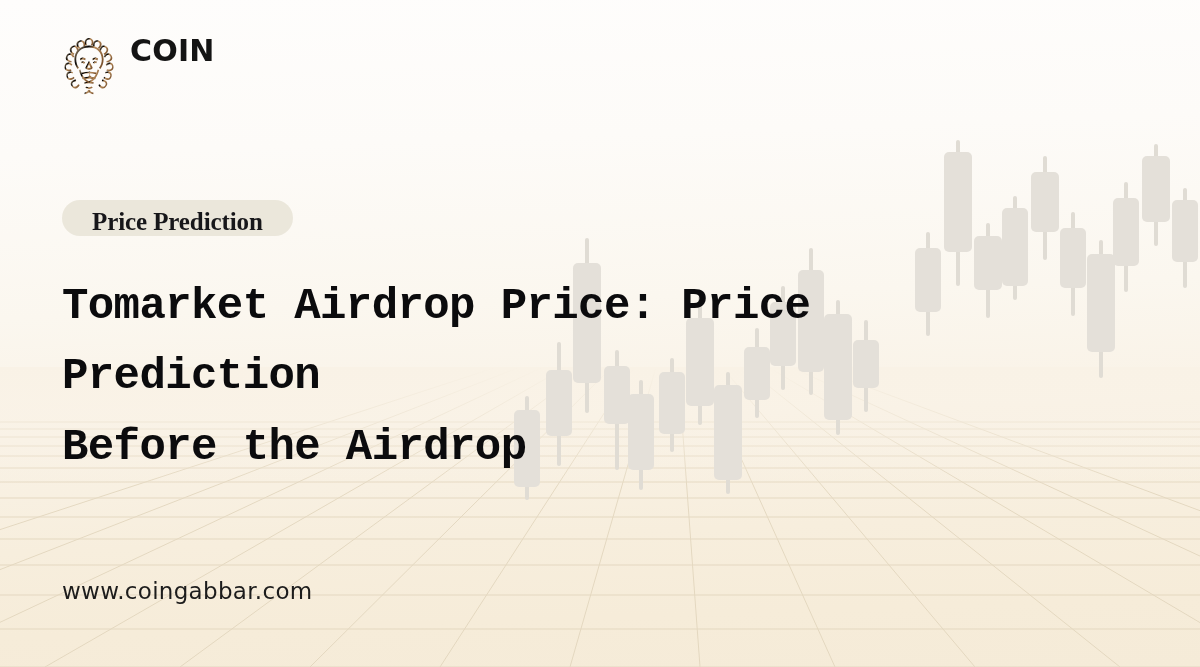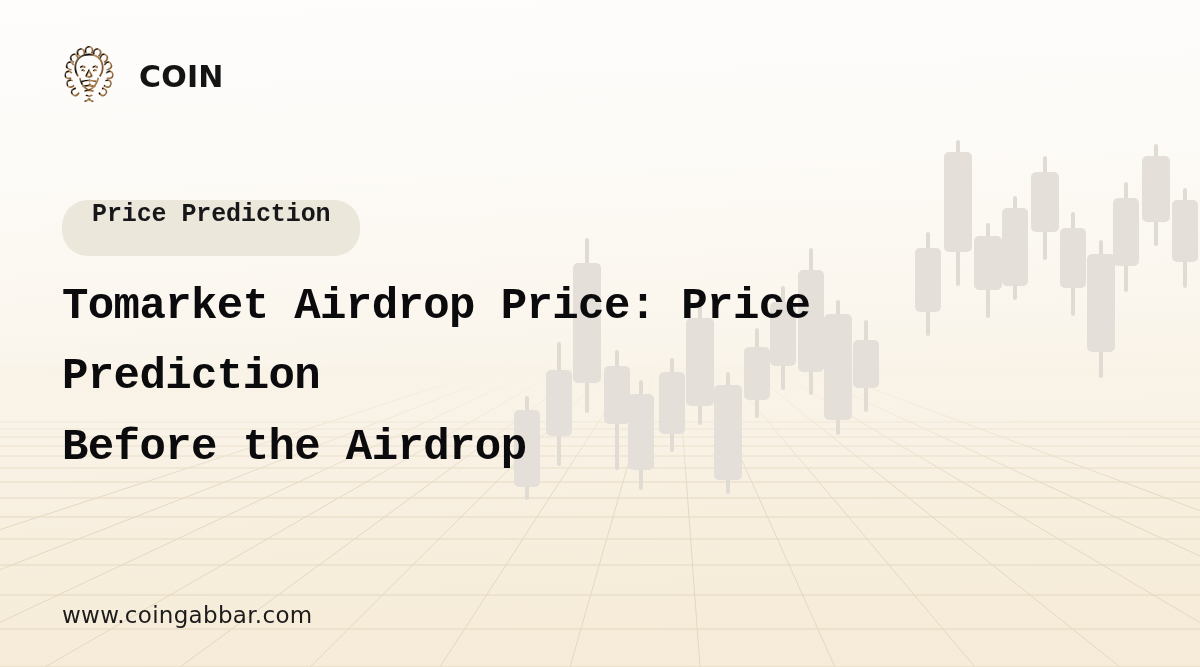--- a/index.html
+++ b/index.html
@@ -58,49 +58,49 @@
   .candle-body {
     position: absolute;
     border-radius: 5px;
     background: #e4e0d9;
   }
 
   
   .logo {
     position: absolute;
     left: 59px;
-    top: 44px;
+    top: 36px;
     display: flex;
-    align-items: center;
-    gap: 20px;
+    align-items: flex-start;
+    gap: 11px;
   }
   .logo-mark { width: 60px; height: 66px; display: block; }
   .logo-word {
     display: flex;
     flex-direction: column;
     line-height: 0.98;
     font-family: "DejaVu Sans", sans-serif;
     font-weight: 700;
     font-size: 30px;
     letter-spacing: 0.2px;
     color: #141414;
   }
 
   
   .badge {
     position: absolute;
     left: 62px;
     top: 200px;
-    height: 56px;
+    height: 36px;
     display: inline-flex;
-    align-items: flex-start;
+    align-items: flex-end;
     padding: 0 30px;
     border-radius: 26px;
     background: #ebe7db;
-    font-family: Liberation Mono, monospace;
+    font-family: Liberation Serif, serif;
     font-weight: 700;
     font-size: 25px;
     letter-spacing: -0.1px;
     color: #17171a;
   }
 
   
   .headline {
     position: absolute;
     left: 62px;
@@ -113,21 +113,21 @@
     line-height: 1.6;
     letter-spacing: -0.6px;
     color: #0b0b0d;
   }
   .headline .ln { display: block; }
 
   
   .site-url {
     position: absolute;
     left: 62px;
-    top: 602px;
+    top: 578px;
     font-family: "DejaVu Sans", sans-serif;
     font-weight: 400;
     font-size: 23px;
     letter-spacing: 0.3px;
     color: #1c1c1c;
   }
 </style>
 </head>
 <body>
 

